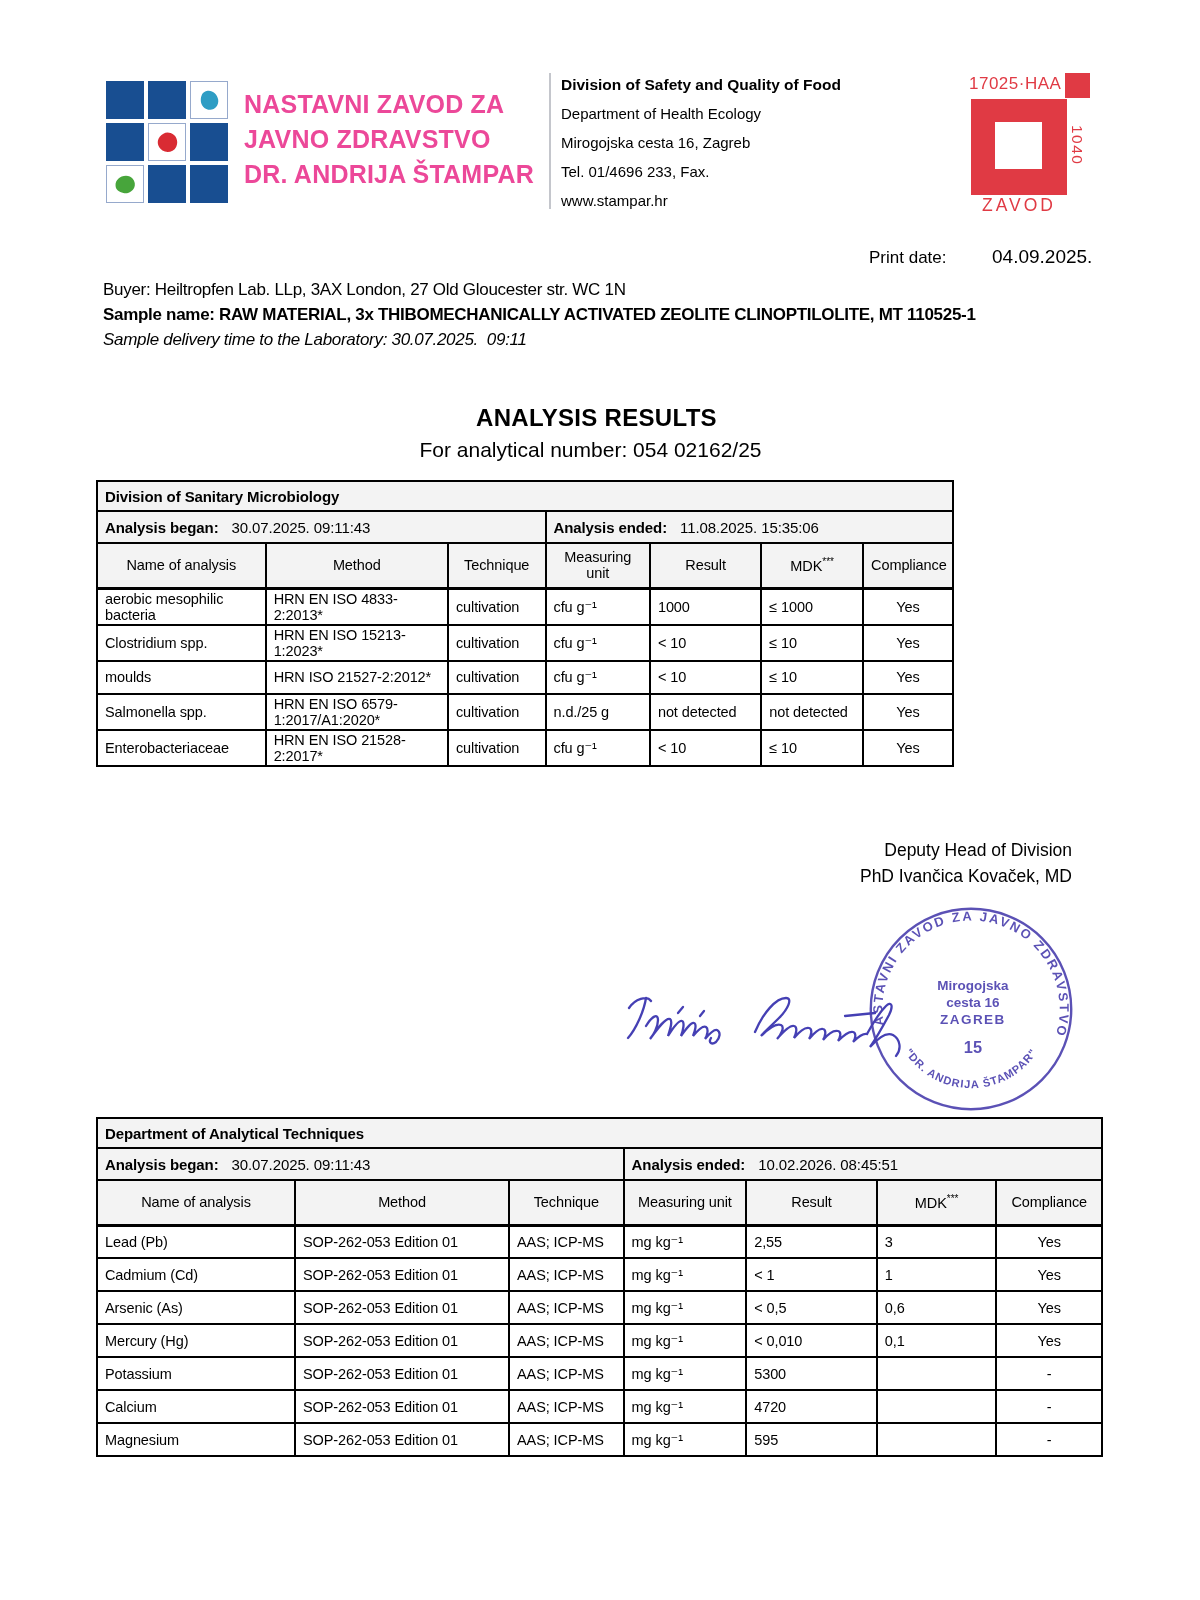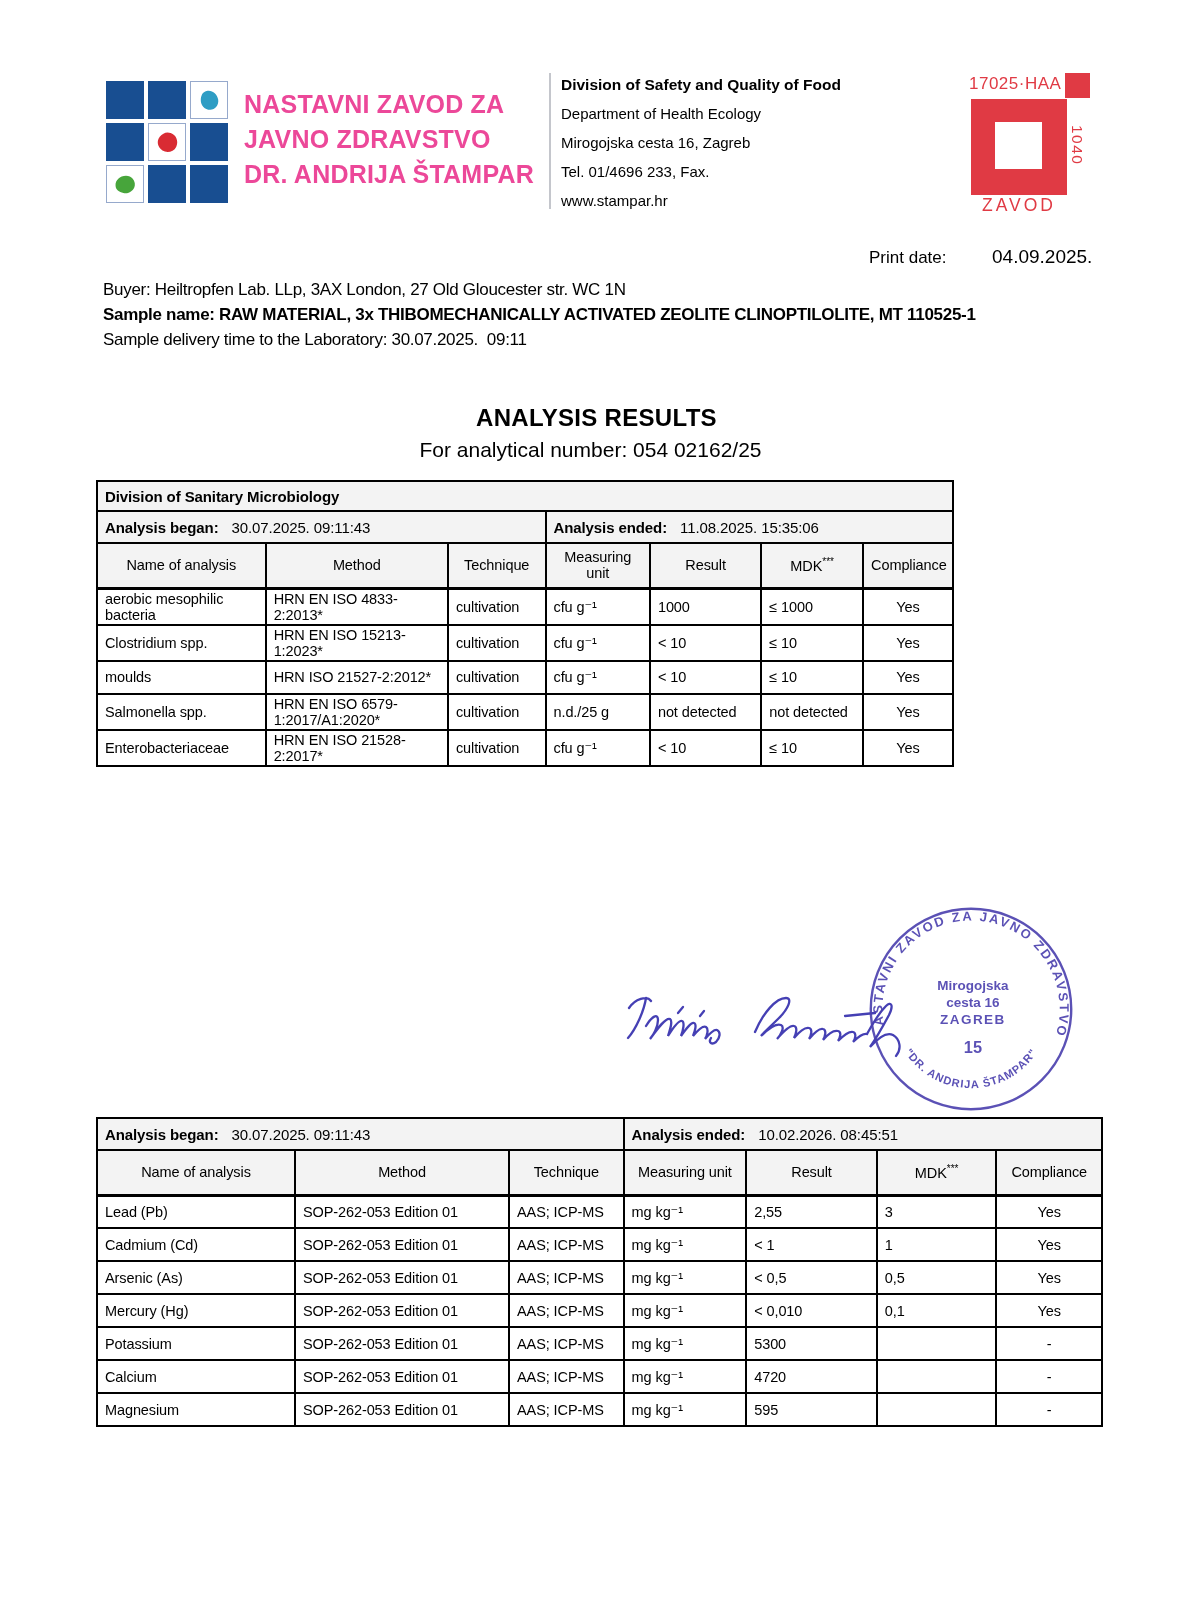--- a/index.html
+++ b/index.html
@@ -29,21 +29,21 @@
   .accred-sq-small{left:100px;top:1px;width:25px;height:25px;}
   .accred-sq-big{left:6px;top:27px;width:96px;height:96px;}
   .accred-hole{left:24px;top:23px;width:47px;height:47px;background:#fff;}
   .accred-num{left:103px;top:53px;writing-mode:vertical-rl;font-size:15.5px;letter-spacing:1.5px;}
   .accred-test{left:6px;top:123px;width:96px;text-align:center;font-size:17.5px;letter-spacing:3px;}
 
   
   .print-label{position:absolute;left:869px;top:248px;font-size:17px;}
   .print-value{position:absolute;left:992px;top:246px;font-size:19px;}
   .meta-line{position:absolute;left:103px;font-size:17px;letter-spacing:-.3px;white-space:nowrap;}
-  #buyer{top:280px;} #sample{top:305px;font-weight:bold;} #delivery{top:330px;}
+  #buyer{top:280px;} #sample{top:305px;font-weight:bold;} #delivery{top:330px;font-style:italic;}
 
   .doc-title{position:absolute;left:0;top:404px;width:1175px;text-align:center;
              font-size:24px;font-weight:bold;letter-spacing:.3px;padding-left:9px;}
   .doc-subtitle{position:absolute;left:3px;top:438px;width:1175px;text-align:center;font-size:21px;}
 
   
   .doc-table{position:absolute;border-collapse:collapse;table-layout:fixed;background:#fff;
              font-size:14.5px;letter-spacing:-.1px;}
   .doc-table td,.doc-table th{border:2px solid #000;padding:1px 7px;box-sizing:border-box;}
   .doc-table tr.sec td{background:#f3f3f3;font-weight:bold;font-size:15px;height:30px;}
@@ -204,20 +204,23 @@
       <colgroup>
         <col style="width:19.7%">
         <col style="width:21.3%">
         <col style="width:11.4%">
         <col style="width:12.2%">
         <col style="width:13.0%">
         <col style="width:11.9%">
         <col style="width:10.5%">
       </colgroup>
       <tbody>
+        <tr class="sec">
+          <td colspan="7">Department of Analytical Techniques</td>
+        </tr>
         <tr class="span">
           <td colspan="3"><b>Analysis began:</b><span class="g">30.07.2025. 09:11:43</span></td>
           <td colspan="4"><b>Analysis ended:</b><span class="g">10.02.2026. 08:45:51</span></td>
         </tr>
         <tr class="cols">
           <th>Name of analysis</th>
           <th>Method</th>
           <th>Technique</th>
           <th>Measuring unit</th>
           <th>Result</th>
@@ -241,21 +244,21 @@
           <td class="c4">&lt; 1</td>
           <td class="c5">1</td>
           <td class="c6">Yes</td>
         </tr>
         <tr class="data">
           <td class="c0">Arsenic (As)</td>
           <td class="c1">SOP-262-053 Edition 01</td>
           <td class="c2">AAS; ICP-MS</td>
           <td class="c3">mg kg⁻¹</td>
           <td class="c4">&lt; 0,5</td>
-          <td class="c5">0,5</td>
+          <td class="c5">0,6</td>
           <td class="c6">Yes</td>
         </tr>
         <tr class="data">
           <td class="c0">Mercury (Hg)</td>
           <td class="c1">SOP-262-053 Edition 01</td>
           <td class="c2">AAS; ICP-MS</td>
           <td class="c3">mg kg⁻¹</td>
           <td class="c4">&lt; 0,010</td>
           <td class="c5">0,1</td>
           <td class="c6">Yes</td>
@@ -283,20 +286,24 @@
           <td class="c1">SOP-262-053 Edition 01</td>
           <td class="c2">AAS; ICP-MS</td>
           <td class="c3">mg kg⁻¹</td>
           <td class="c4">595</td>
           <td class="c5"></td>
           <td class="c6">-</td>
         </tr>
       </tbody>
     </table>
 
+  <div class="deputy">
+    <div>Deputy Head of Division</div>
+    <div>PhD Ivančica Kovaček, MD</div>
+  </div>
 
   <svg class="sig-svg" viewBox="0 0 300 75" fill="none" stroke="#3c36b0" stroke-width="2.3" stroke-linecap="round" opacity="0.95">
     <path d="M14 23 C20 14 32 10 36 16 M31 13 C29 26 21 44 13 53 M31 41 C37 31 43 28 43 35 C43 42 38 51 35 54 C43 43 51 32 55 34 C58 36 55 45 53 51 C58 43 64 35 67 36 C70 37 68 46 66 51 C71 44 76 37 79 38 C82 39 80 46 78 51 C83 45 88 40 91 42 C94 44 92 51 90 54 C95 48 99 44 102 45 C106 47 105 53 101 57 C97 60 93 58 96 53"></path>
     <path d="M63 28 L68 22 M85 31 L89 26"></path>
     <path d="M140 47 C148 28 161 13 171 13 C178 13 173 24 164 33 C156 41 149 47 146 51 C153 44 161 38 166 40 C170 42 166 50 162 54 C168 47 175 40 179 41 C183 42 181 49 179 53 C184 47 190 42 194 43 C198 44 196 51 194 54 C199 48 205 43 208 44 C212 45 210 52 208 55 C213 49 219 45 223 46 C227 47 225 53 223 56 C228 51 234 46 238 47 C242 48 240 55 238 57 C243 52 248 48 252 49"></path>
     <path d="M230 31 L260 28"></path>
     <path d="M252 49 C258 38 266 26 271 21 C276 16 279 20 274 30 C267 43 260 55 255 62 C263 53 272 47 278 50 C285 54 287 64 281 71"></path>
   </svg>
 
   <svg class="stamp-svg" viewBox="0 0 220 220">

